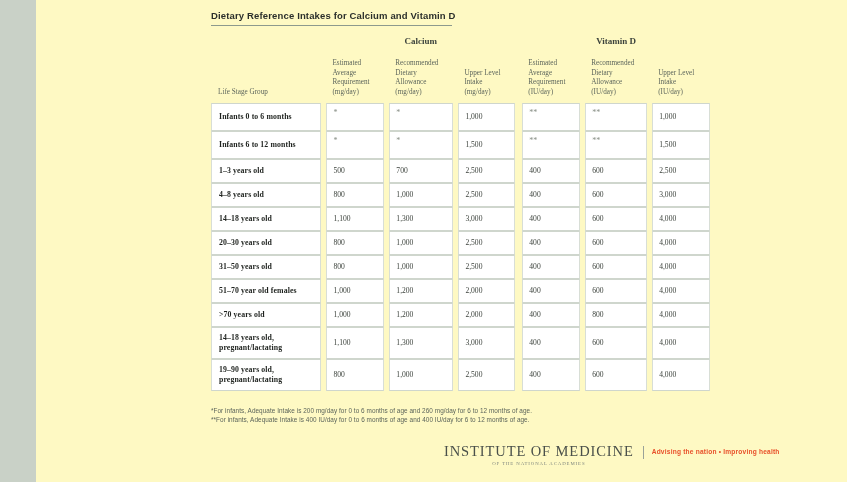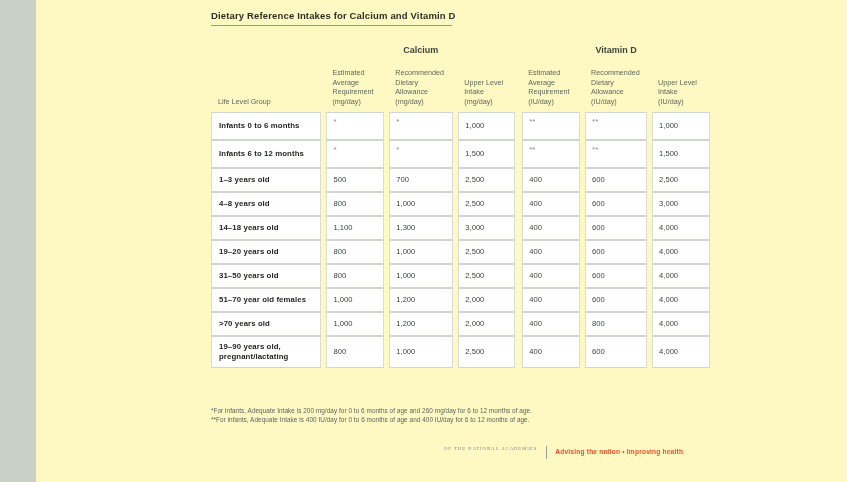--- a/index.html
+++ b/index.html
@@ -41,22 +41,23 @@
     margin-top: 3px;
     width: 241px;
     height: 1px;
     background: #8d9a8d;
   }
 
   
   .table-wrap {
     position: absolute;
     left: 175px;
-    top: 41px;
+    top: 32px;
     width: 579px;
+    font-family: Liberation Serif, serif;
   }
   table.drit {
     border-collapse: separate;
     border-spacing: 0;
     width: 499px;
     table-layout: fixed;
   }
 
   
   tr.grouprow td {
@@ -220,21 +221,21 @@
       <tbody>
           <tr class="grouprow">
         <td></td>
         <td class="gap"></td>
         <td colspan="5">Calcium</td>
         <td class="gapwide"></td>
         <td colspan="5">Vitamin D</td>
       </tr>
 
       <tr class="headrow">
-        <td class="lsg">Life Level Group</td>
+        <td class="lsg">Life Stage Group</td>
         <td class="gap"></td>
         <td>
           <span>Estimated</span><br>
           <span>Average</span><br>
           <span>Requirement</span><br>
           <span>(mg/day)</span>
         </td>
         <td class="gap"></td>
         <td>
           <span>Recommended</span><br>
@@ -341,21 +342,21 @@
             <td class="gap"></td>
             <td>3,000</td>
             <td class="gapwide"></td>
             <td>400</td>
             <td class="gap"></td>
             <td>600</td>
             <td class="gap"></td>
             <td>4,000</td>
           </tr>
           <tr class="datarow">
-            <td class="lsg"><span>19–20 years old</span></td>
+            <td class="lsg"><span>20–30 years old</span></td>
             <td class="gap"></td>
             <td>800</td>
             <td class="gap"></td>
             <td>1,000</td>
             <td class="gap"></td>
             <td>2,500</td>
             <td class="gapwide"></td>
             <td>400</td>
             <td class="gap"></td>
             <td>600</td>
@@ -399,20 +400,35 @@
             <td class="gap"></td>
             <td>1,200</td>
             <td class="gap"></td>
             <td>2,000</td>
             <td class="gapwide"></td>
             <td>400</td>
             <td class="gap"></td>
             <td>800</td>
             <td class="gap"></td>
             <td>4,000</td>
+          </tr>
+          <tr class="datarow">
+            <td class="lsg tall"><span>14–18 years old,</span><br><span>pregnant/lactating</span></td>
+            <td class="gap"></td>
+            <td class=" tall">1,100</td>
+            <td class="gap"></td>
+            <td class=" tall">1,300</td>
+            <td class="gap"></td>
+            <td class=" tall">3,000</td>
+            <td class="gapwide"></td>
+            <td class=" tall">400</td>
+            <td class="gap"></td>
+            <td class=" tall">600</td>
+            <td class="gap"></td>
+            <td class=" tall">4,000</td>
           </tr>
           <tr class="datarow">
             <td class="lsg tall"><span>19–90 years old,</span><br><span>pregnant/lactating</span></td>
             <td class="gap"></td>
             <td class=" tall">800</td>
             <td class="gap"></td>
             <td class=" tall">1,000</td>
             <td class="gap"></td>
             <td class=" tall">2,500</td>
             <td class="gapwide"></td>
@@ -426,19 +442,20 @@
     </table>
   </div>
 
   <div class="footnotes">
     <div class="footnote">*For infants, Adequate Intake is 200 mg/day for 0 to 6 months of age and 260 mg/day for 6 to 12 months of age.</div>
     <div class="footnote">**For infants, Adequate Intake is 400 IU/day for 0 to 6 months of age and 400 IU/day for 6 to 12 months of age.</div>
   </div>
 
   <div class="logo-block">
     <div class="logo-left">
+      <div class="logo-main">INSTITUTE OF MEDICINE</div>
       <div class="logo-sub">OF THE NATIONAL ACADEMIES</div>
     </div>
     <div class="logo-divider"></div>
     <div class="logo-tag">Advising the nation • Improving health</div>
   </div>
 
 </div>
 
 </body></html>

